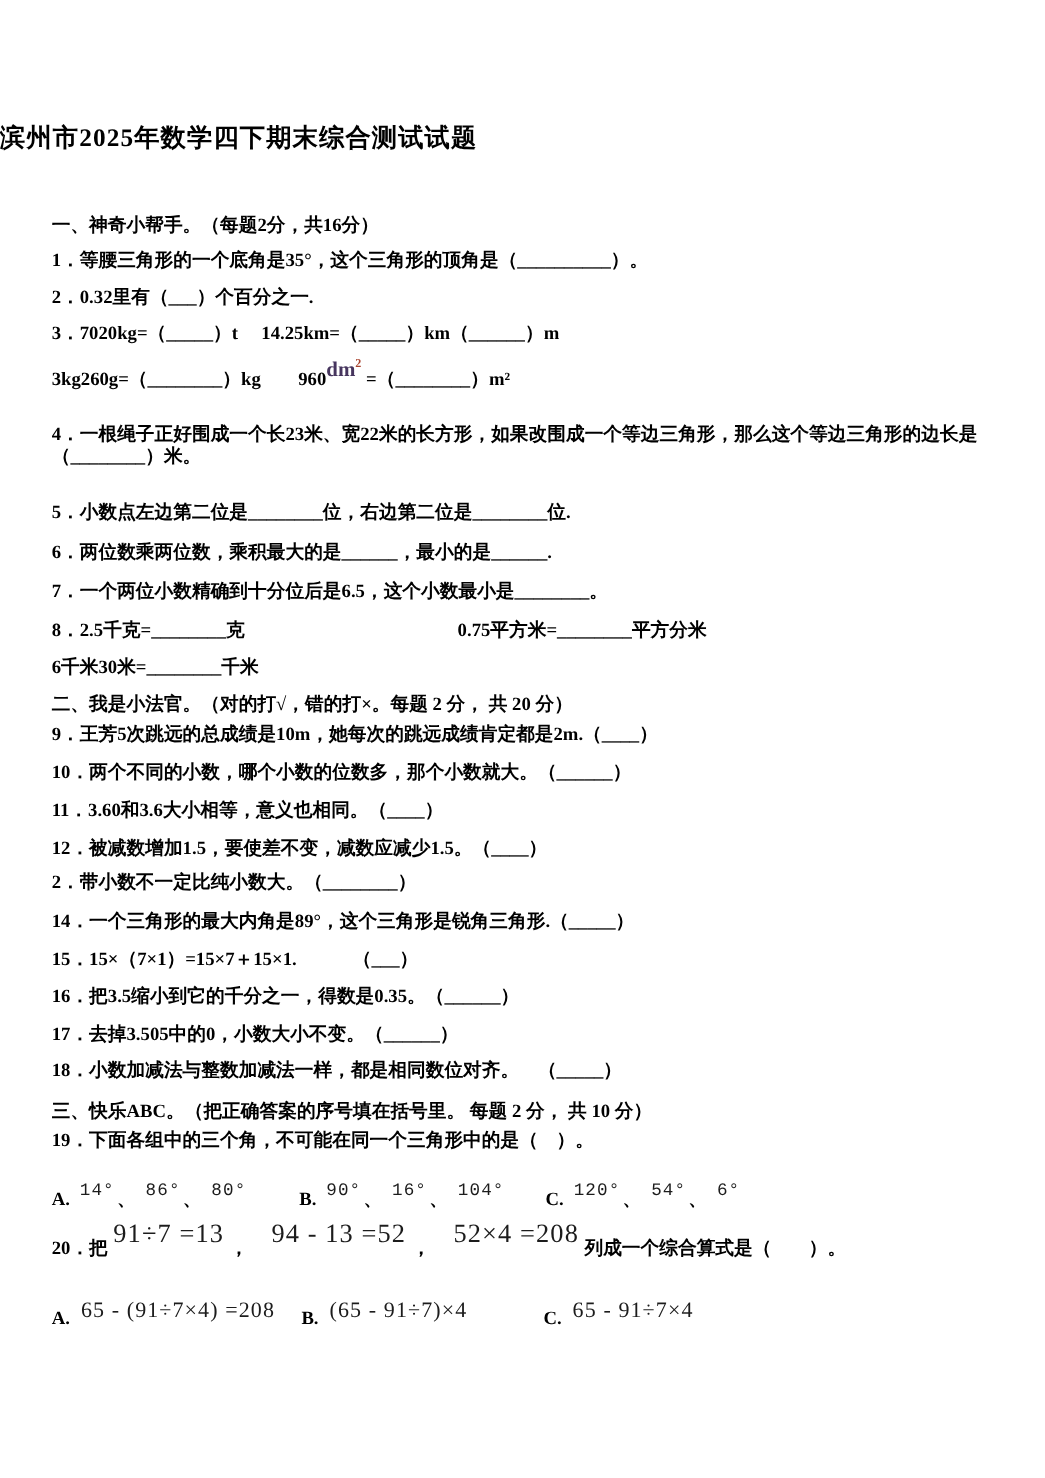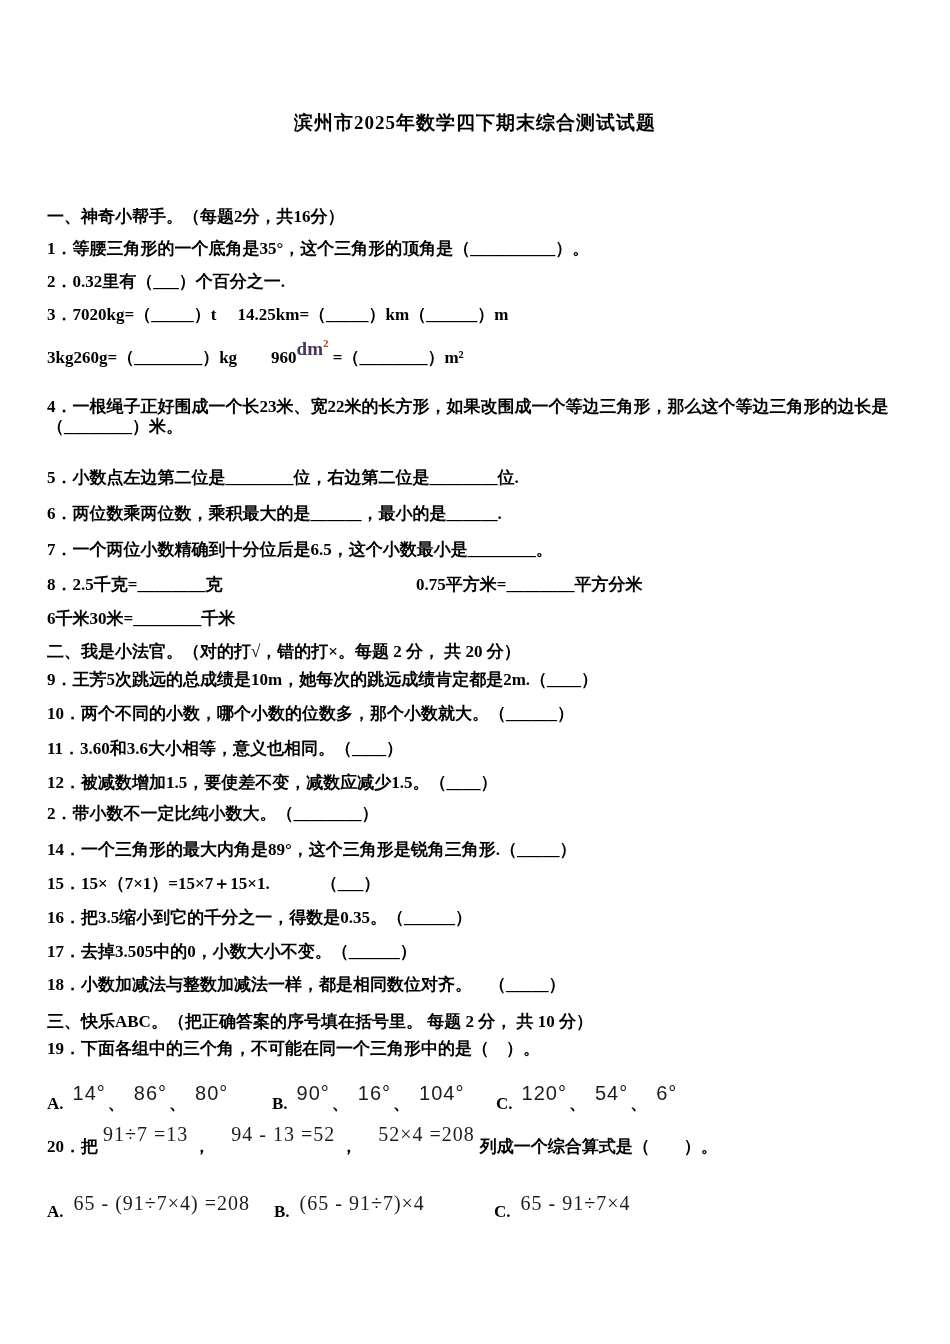--- a/index.html
+++ b/index.html
@@ -6,45 +6,44 @@
   .page{
     position:relative;
     width:950px;height:1344px;
     background:#ffffff;
     font-family:"Liberation Serif","DejaVu Serif",serif;
     color:#000000;
     overflow:hidden;
   }
   .title{
     position:absolute;top:110px;left:0;width:100%;
-    text-align:center;
-    font-size:19px;font-weight:700;
+    text-align:left;
+    font-size:23px;font-weight:700;
     letter-spacing:1px;
   }
   .line{
     position:absolute;left:47px;right:51px;
     font-size:17px;font-weight:700;
     line-height:22px;
     white-space:pre-wrap;
-    margin-top:12px;
   }
   .para{line-height:20px;}
   .col2{position:absolute;left:369px;top:0;white-space:pre;}
   
   .angle{
     position:relative;top:-9px;
-    font-family:Liberation Sans, sans-serif;
-    font-weight:400;font-size:20px;color:#1c1c1c;
+    font-family:Liberation Mono, monospace;
+    font-weight:400;font-size:16px;color:#1c1c1c;
     margin-left:9px;letter-spacing:1px;
   }
   .dun{margin-left:2px;}
   .mexpr{
     position:relative;top:-11px;
     font-family:"Liberation Serif","DejaVu Serif",serif;
-    font-weight:400;font-size:20px;color:#1c1c1c;
+    font-weight:400;font-size:24px;color:#1c1c1c;
     margin:0 5px;letter-spacing:1px;
   }
   .oexpr{
     position:relative;top:-7px;
     font-family:"Liberation Serif","DejaVu Serif",serif;
     font-weight:400;font-size:20px;color:#1c1c1c;
     margin-left:10px;letter-spacing:1px;
   }
   .mcomma{margin-right:16px;}
   .optgroup{position:absolute;top:0;white-space:nowrap;}

